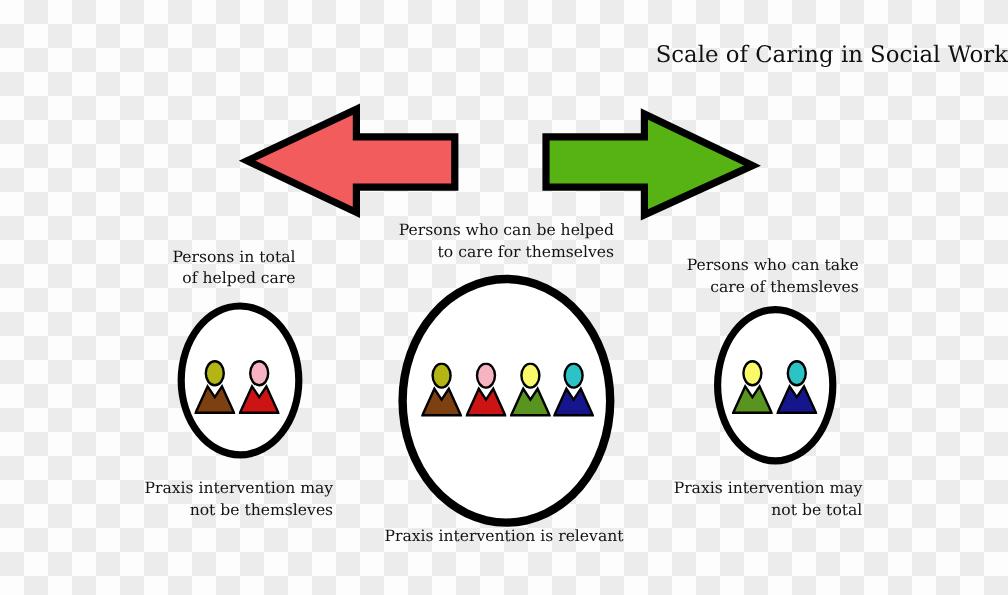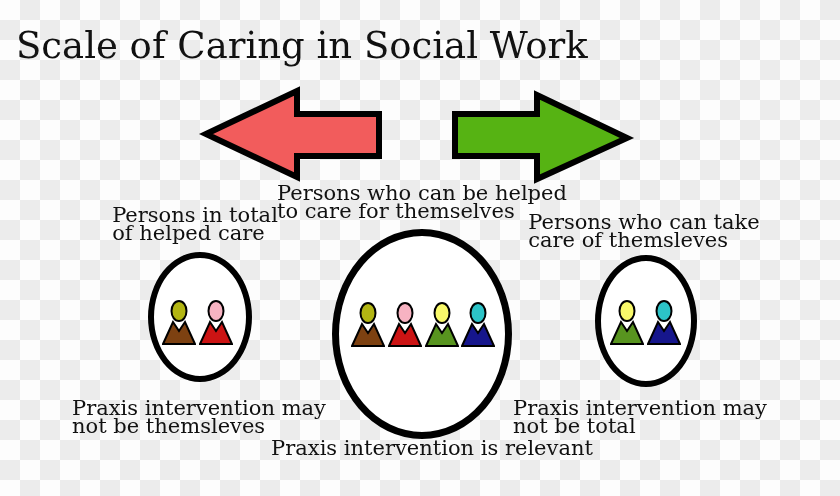--- a/index.html
+++ b/index.html
@@ -11,25 +11,25 @@
     color:#111;
     background-image:conic-gradient(
       var(--checker-dark,#ececec) 0 90deg,
       var(--checker-light,#fdfdfd) 90deg 180deg,
       var(--checker-dark,#ececec) 180deg 270deg,
       var(--checker-light,#fdfdfd) 270deg 360deg);
     background-size:40px 40px;
   }
   .title{
     position:absolute;top:30px;left:0;right:0;
-    text-align:left;font-size:37px;line-height:32px;margin-left:16px;
+    text-align:right;font-size:19px;line-height:32px;
   }
   .label{
-    position:absolute;text-align:left;
-    font-size:21px;line-height:18px;white-space:nowrap;
+    position:absolute;text-align:right;
+    font-size:13px;line-height:18px;white-space:nowrap;
     transform:translateX(-50%);
   }
   .arrow-layer{position:absolute;left:0;top:0;}
   .group-circle{
     position:absolute;box-sizing:border-box;
     background:#fff;border:6px solid #000;border-radius:50%;
   }
   .circle-mid{border-width:7px;}
   .person{position:absolute;width:34px;height:46px;}
   .person svg{display:block;width:34px;height:46px;}
@@ -111,21 +111,21 @@
     <svg viewBox="0 0 34 46">
       <polygon points="1,44 11,22 17,31 23,22 33,44" stroke="#000" stroke-width="2" fill="#16168c"></polygon>
       <ellipse cx="17" cy="11" rx="7.5" ry="10" stroke="#000" stroke-width="2" fill="#2cc3c7"></ellipse>
     </svg>
   </div>
 
   <div class="label" style="left:199px;top:399px">
     <div>Praxis intervention may</div>
     <div>not be themsleves</div>
   </div>
-  <div class="label" style="left:432px;top:439px">
+  <div class="label" style="left:420px;top:439px">
     <div>Praxis intervention is relevant</div>
     <div></div>
   </div>
   <div class="label" style="left:640px;top:399px">
     <div>Praxis intervention may</div>
     <div>not be total</div>
   </div>
 
 </div>
 

